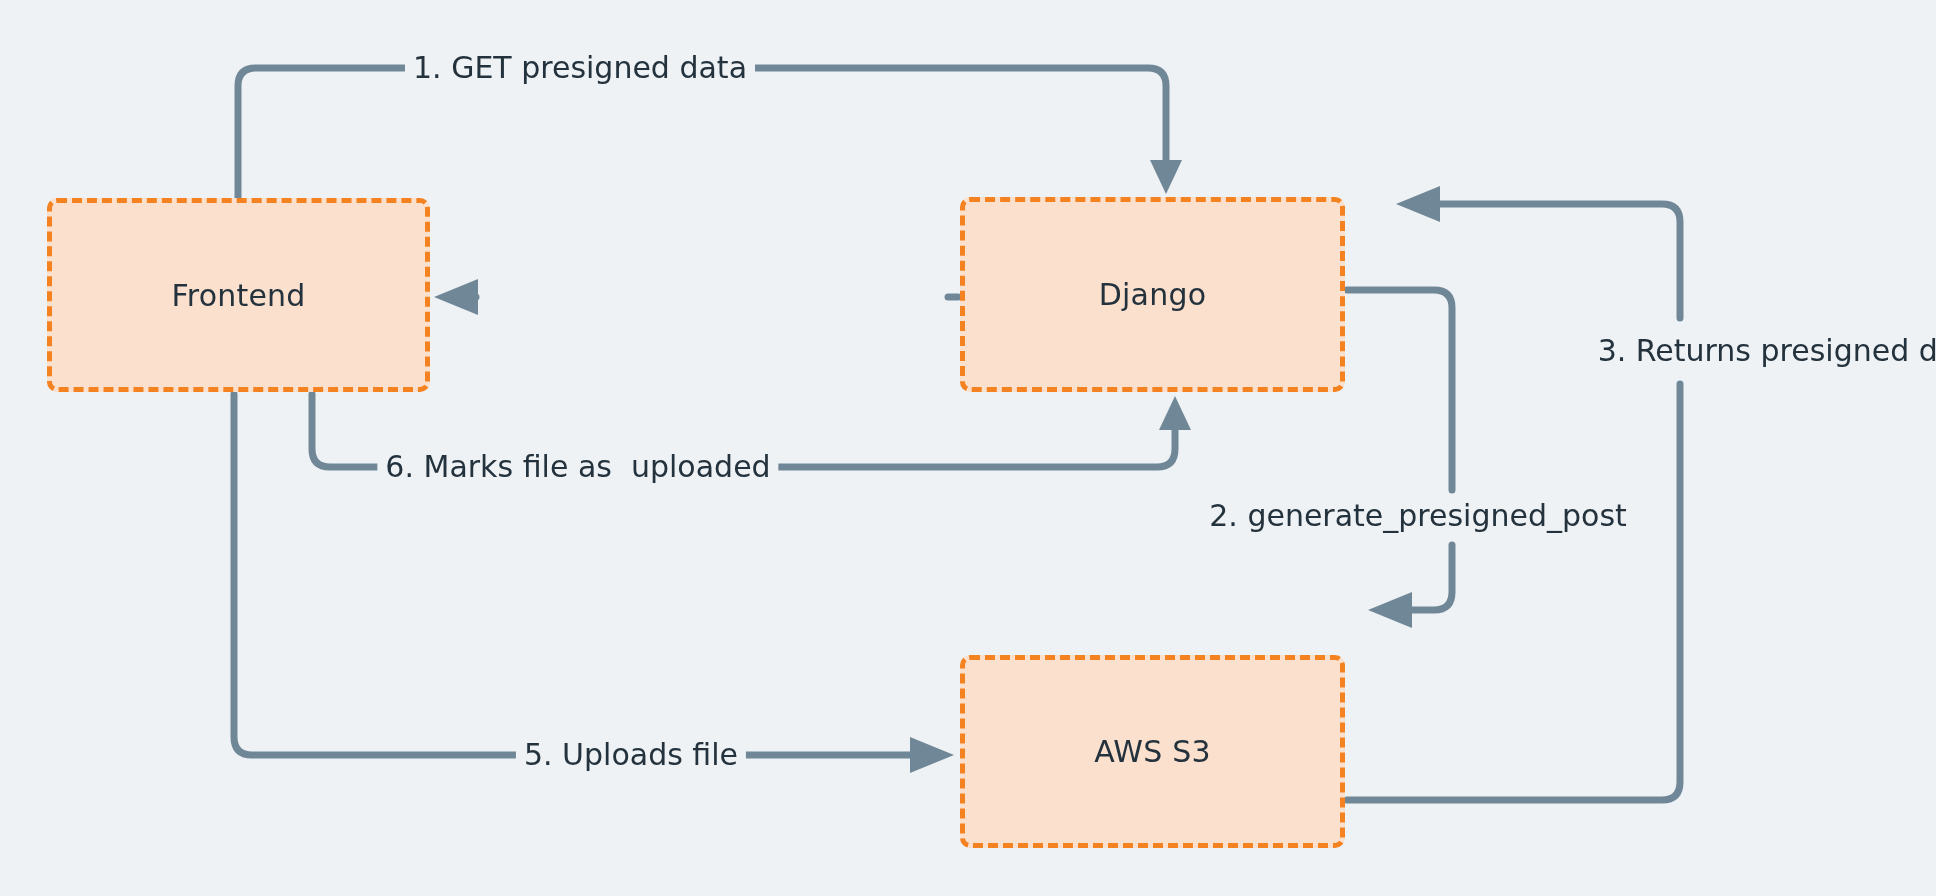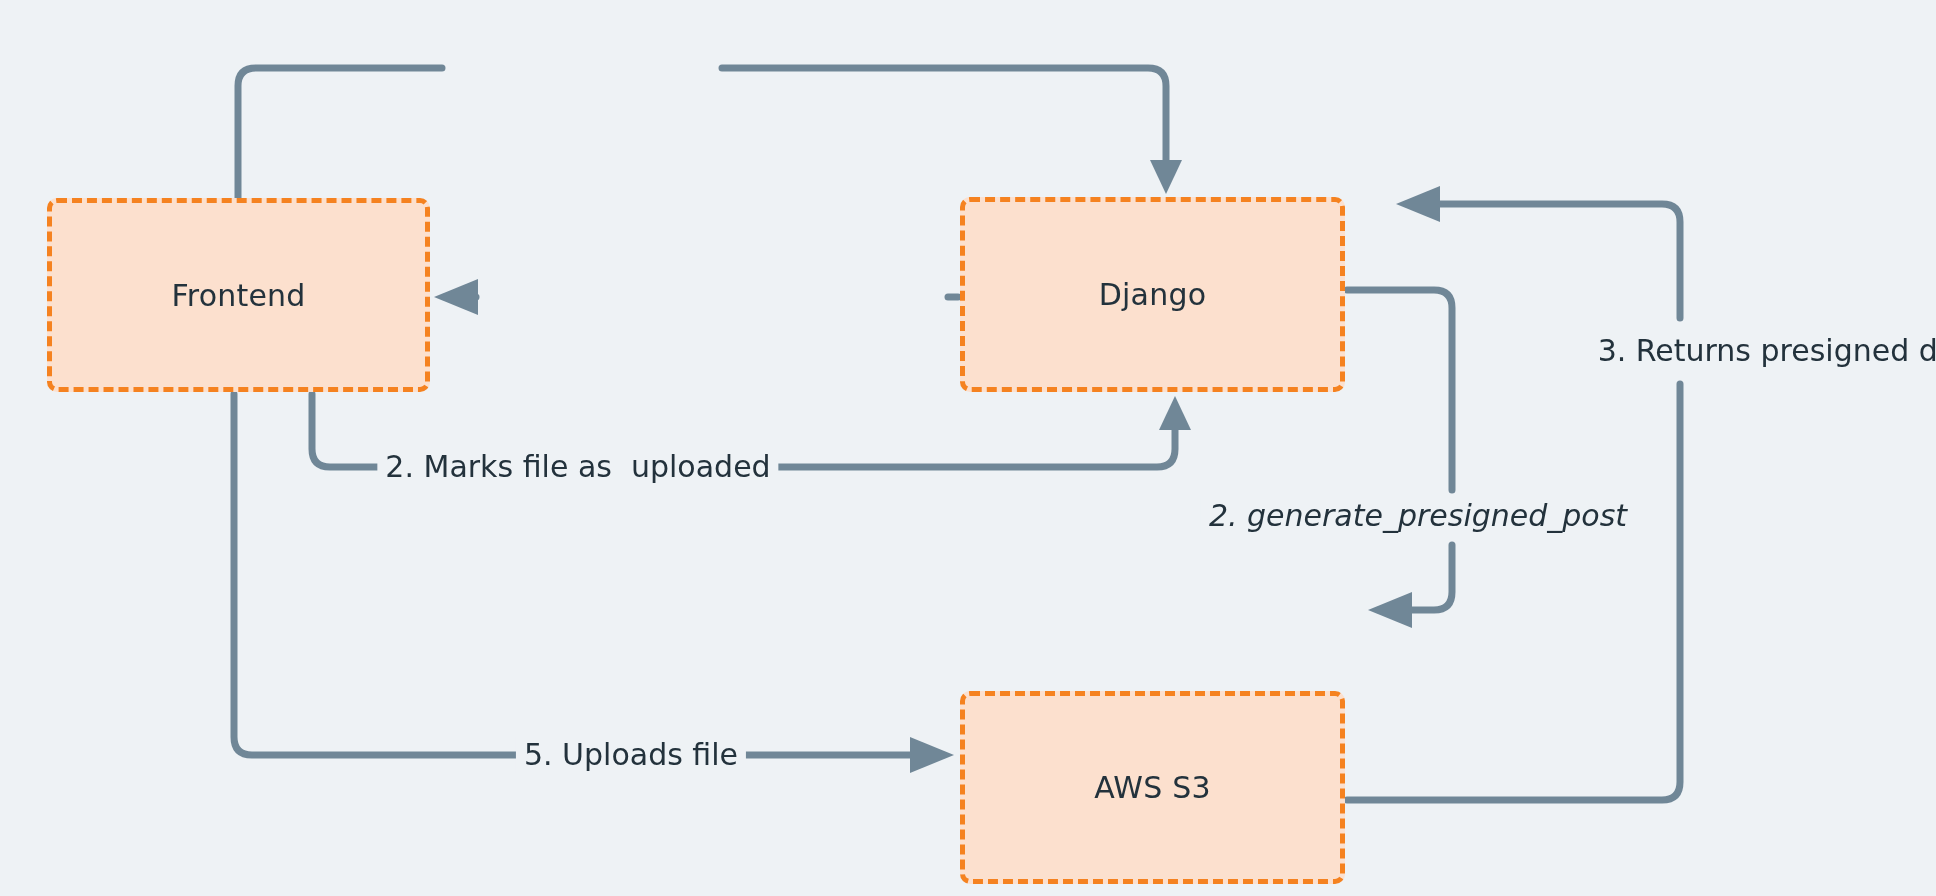--- a/index.html
+++ b/index.html
@@ -86,27 +86,28 @@
   </svg>
 
   <div class="node" style="left:960px;top:197px;width:385px;height:195px;">
     <span class="node-label">Django</span>
   </div>
 
   <div class="node" style="left:47px;top:198px;width:383px;height:194px;">
     <span class="node-label">Frontend</span>
   </div>
 
-  <div class="node" style="left:960px;top:655px;width:385px;height:193px;margin-top:36px;">
+  <div class="node" style="left:960px;top:655px;width:385px;height:193px;">
     <span class="node-label">AWS S3</span>
   </div>
 
+  <div class="edge-label" style="left:580px;top:68px;">1. GET presigned data</div>
 
-  <div class="edge-label" style="left:1418px;top:516px;font-style:italic;">2. generate_presigned_post</div>
+  <div class="edge-label" style="left:1418px;top:516px;">2. generate_presigned_post</div>
 
   <div class="edge-label" style="left:1792px;top:351px;">3. Returns presigned data</div>
 
 
   <div class="edge-label" style="left:631px;top:755px;text-align:right;">5. Uploads file</div>
 
-  <div class="edge-label" style="left:578px;top:467px;">2. Marks file as  uploaded</div>
+  <div class="edge-label" style="left:578px;top:467px;">6. Marks file as  uploaded</div>
 
 </div>
 
 </body></html>

